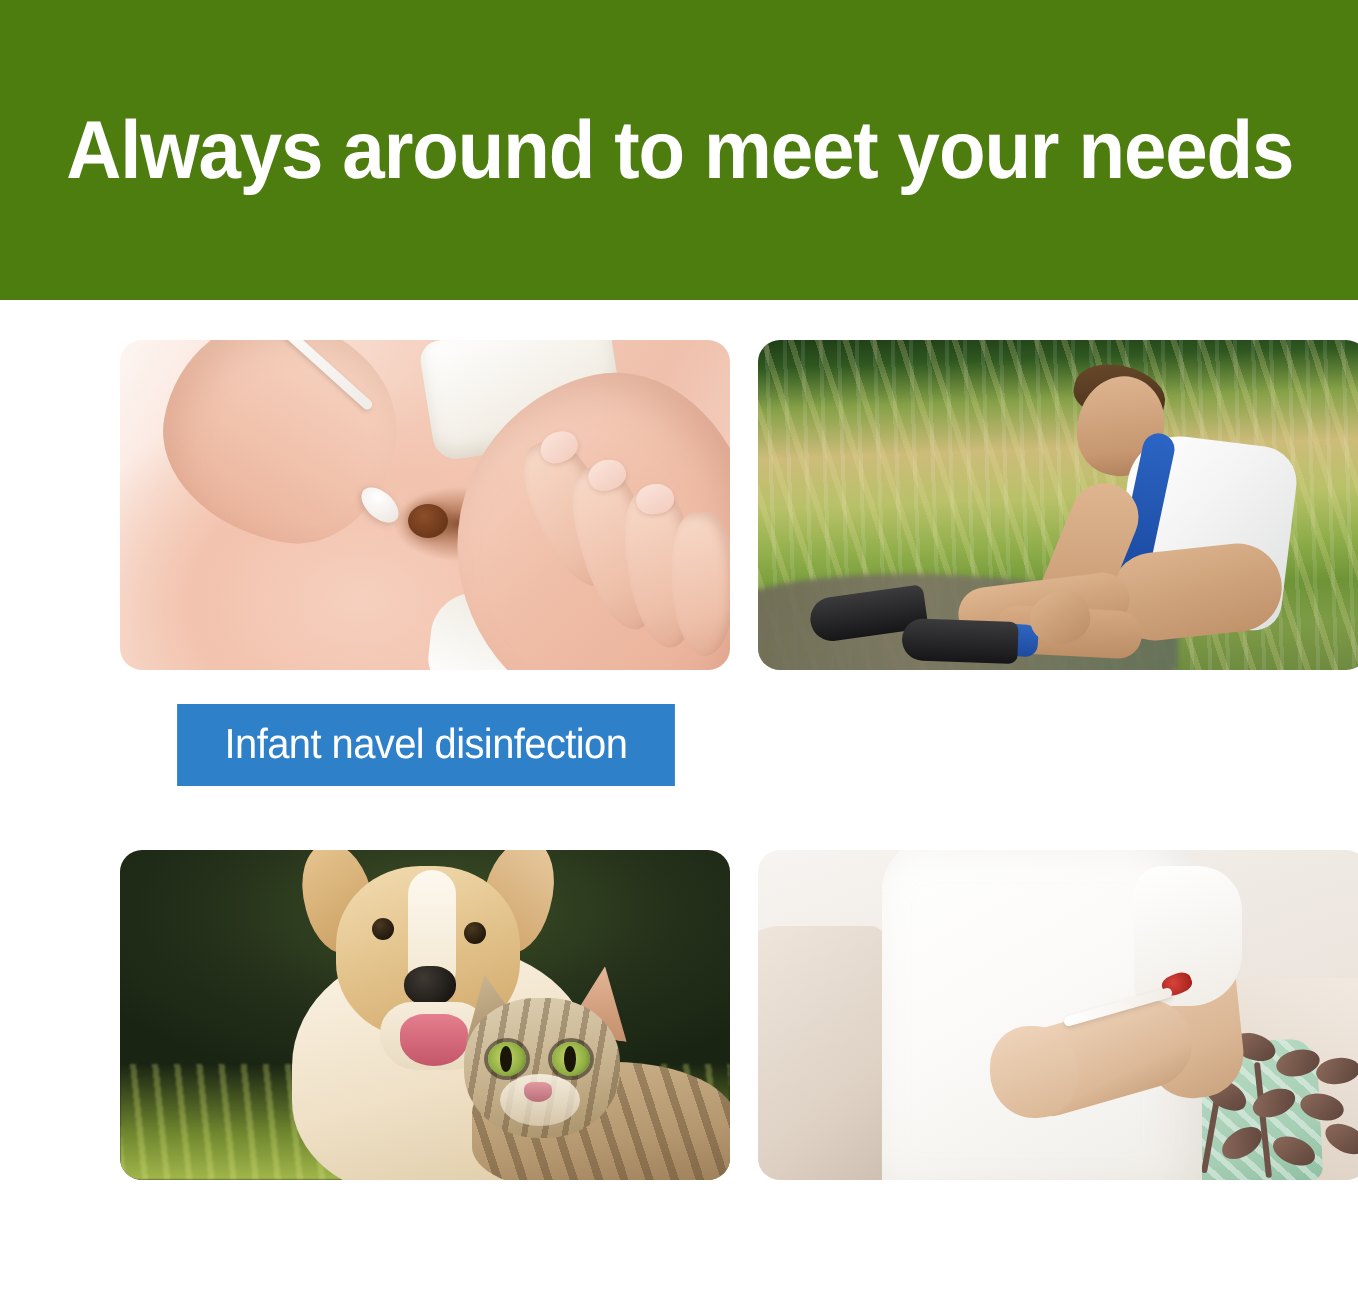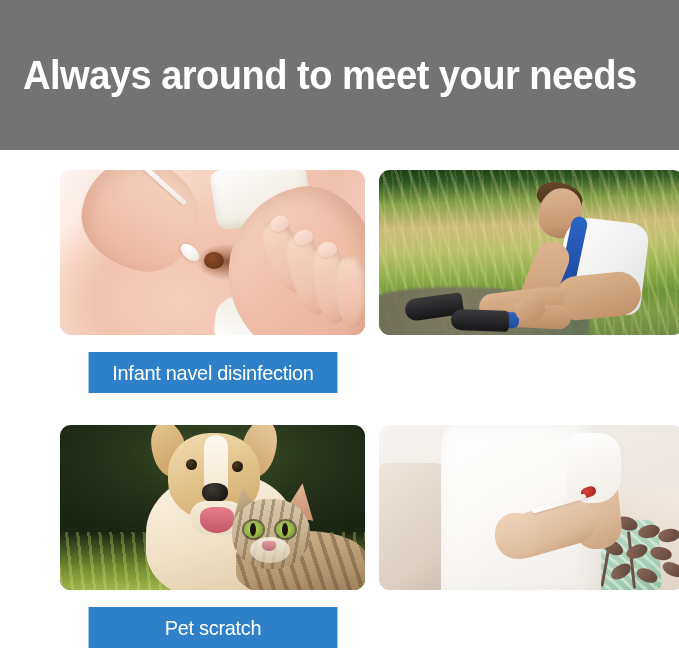--- a/index.html
+++ b/index.html
@@ -19,24 +19,24 @@
     height: 654px;
     background: #ffffff;
   }
 
   
   .header-banner {
     position: absolute;
     left: 0; top: 0;
     width: 679px;
     height: 150px;
-    background: #737373;
+    background: #4d7c0f;
     display: flex;
     align-items: center;
-    justify-content: flex-start;
+    justify-content: center;
   }
 
   .header-title {
     color: #ffffff;
     font-family: "Liberation Sans", sans-serif;
     font-size: 41px;
     font-weight: bold;
     letter-spacing: -0.6px;
     line-height: 1;
     transform: scaleX(0.93);
@@ -623,23 +623,20 @@
         <div class="cat-body"></div>
         <div class="cat-ear-l"></div>
         <div class="cat-ear-r"></div>
         <div class="cat-head"></div>
         <div class="cat-muzzle"></div>
         <div class="cat-eye-l"></div>
         <div class="cat-eye-r"></div>
         <div class="cat-pupil-l"></div>
         <div class="cat-pupil-r"></div>
         <div class="cat-nose"></div>
-      </div>
-      <div class="card-label-wrap">
-        <div class="card-label">Pet scratch</div>
       </div>
     </div>
 
     <div class="card card-col-right card-row-bottom">
       <div class="card-photo photo-medical">
         <div class="sofa-left"></div>
         <div class="sofa-right"></div>
         <div class="pillow"></div>
         <div class="plant">
           <div class="stem" style="left:10px; top:6px; width:3px; height:64px; transform:rotate(10deg);"></div>

